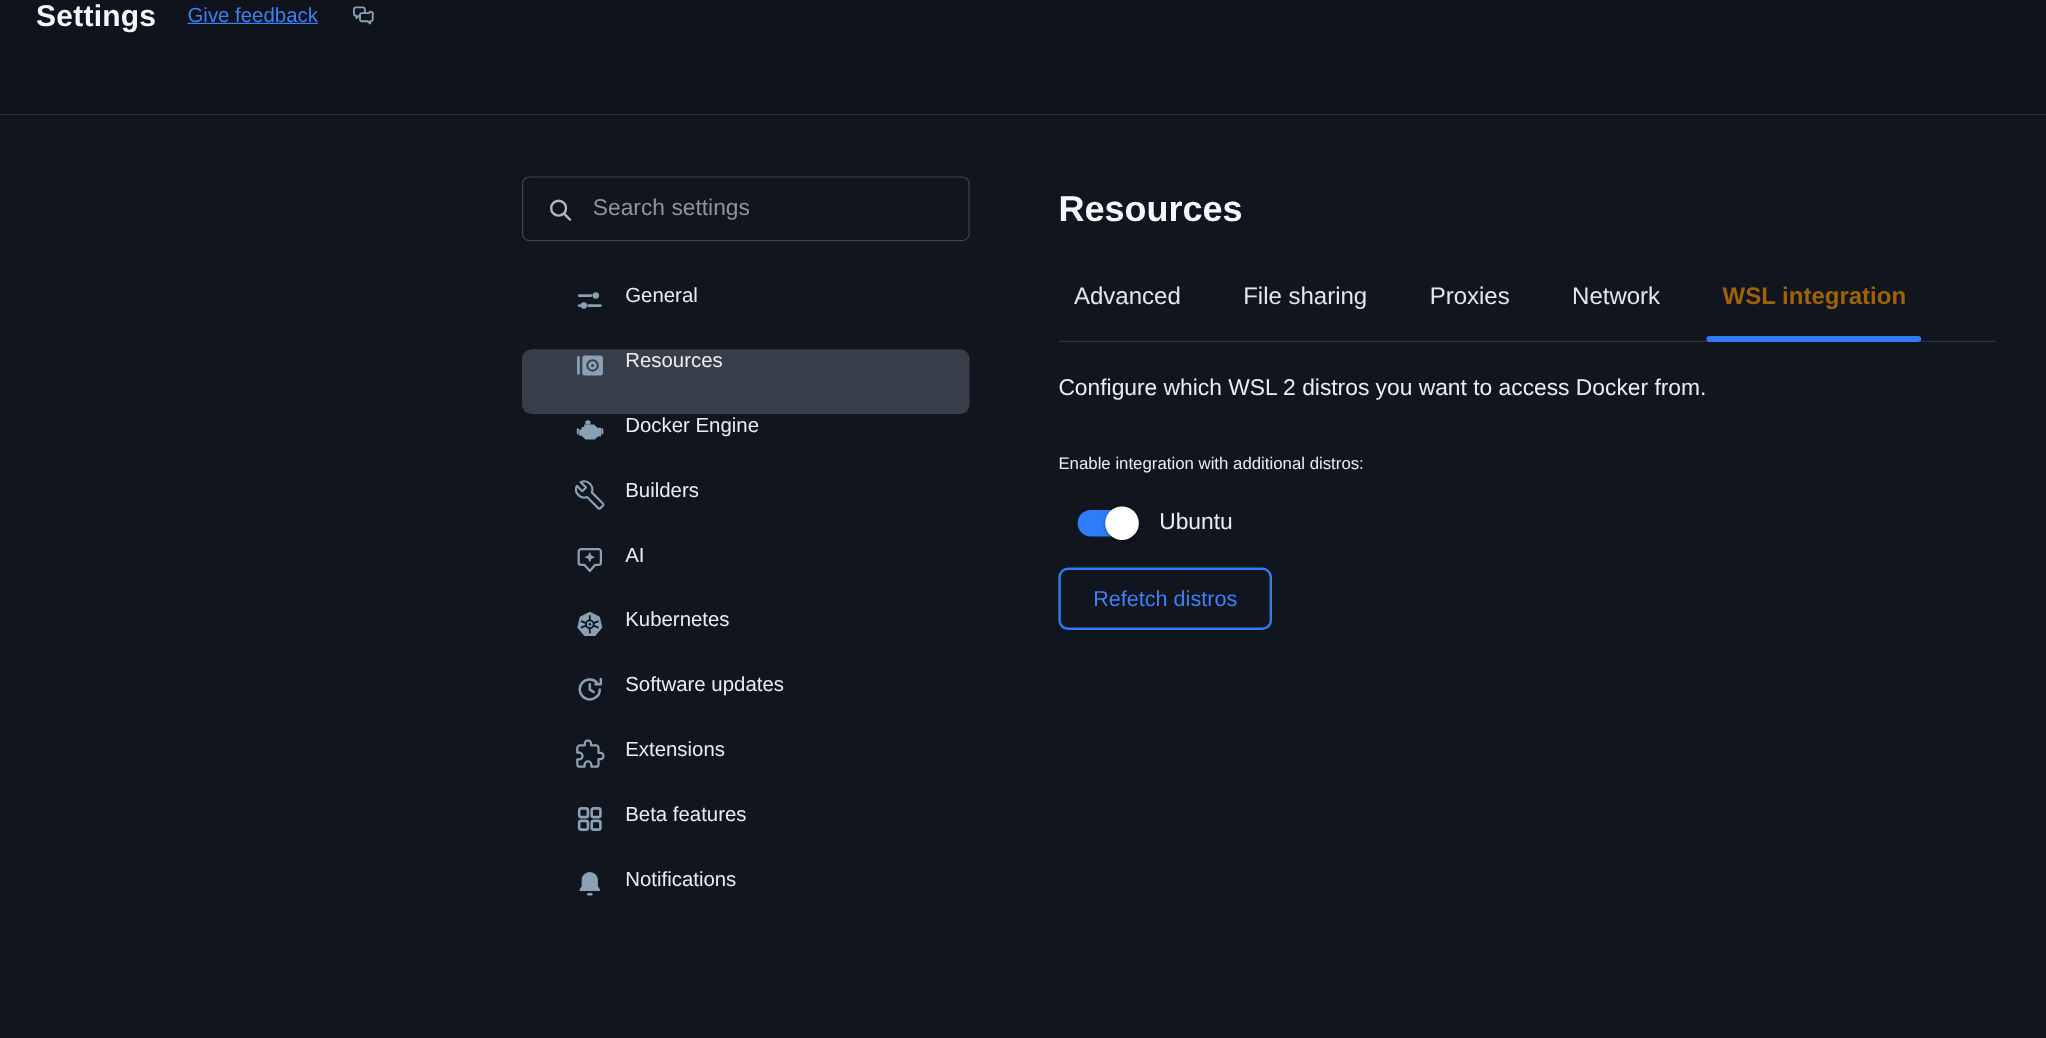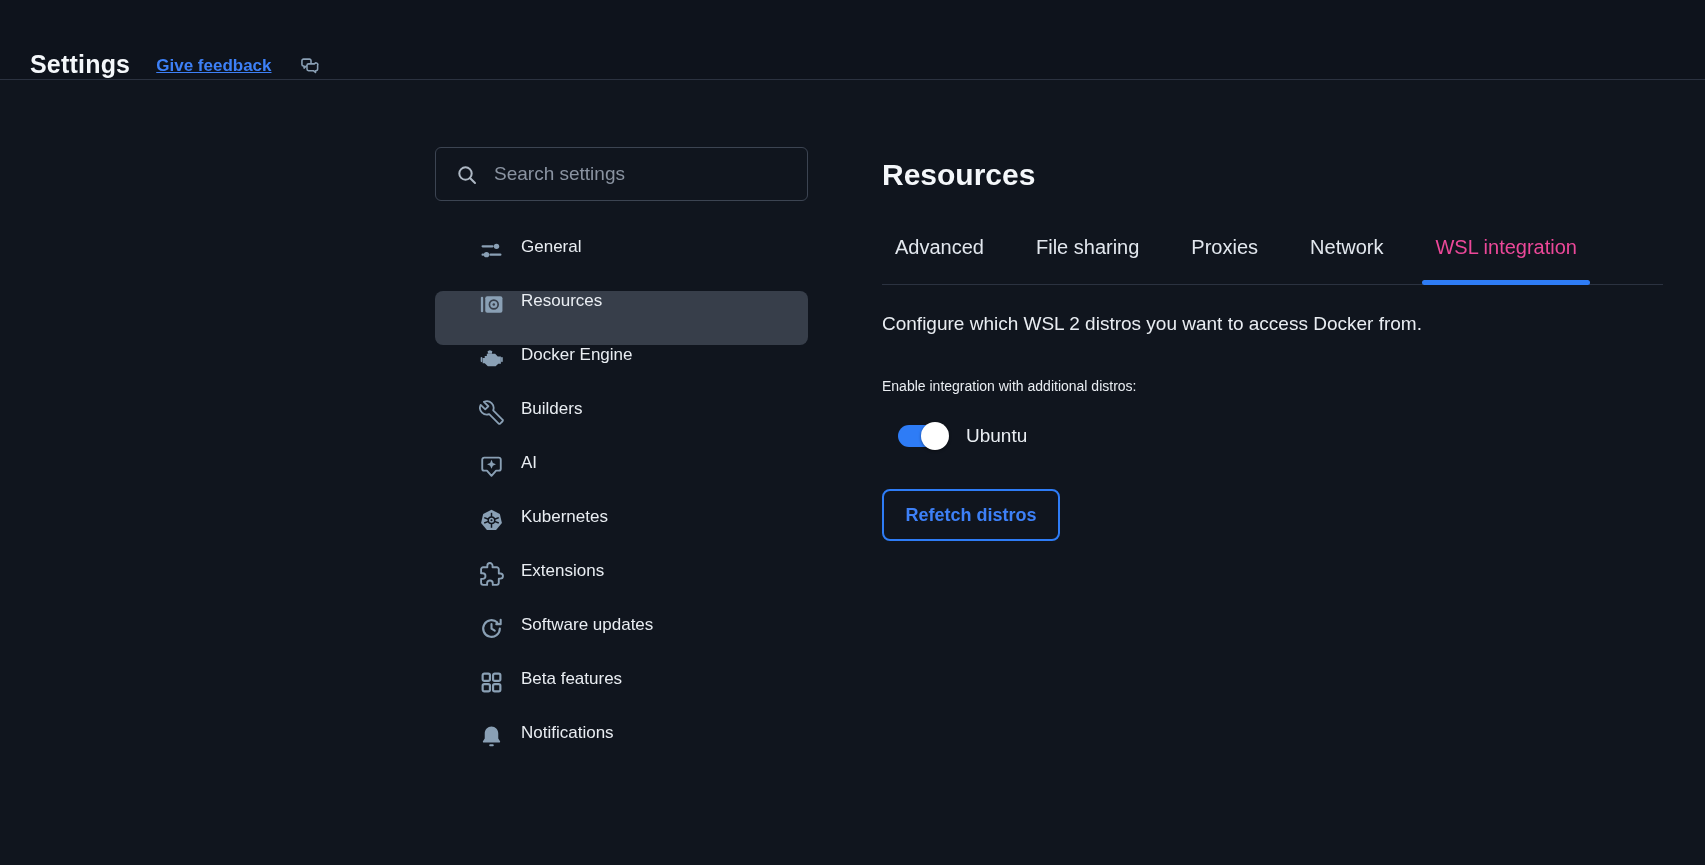--- a/index.html
+++ b/index.html
@@ -4,24 +4,24 @@
 <style>
   :root{
     --bg:#10151e; --header-bg:#0e131c; --line:#2b3240; --accent:#2e7cf6;
     --link:#3d80f7; --sel:#373e4a; --icon:#8aa0b5; --text:#e9edf2; --muted:#8a93a1;
   }
   *{box-sizing:border-box;margin:0;padding:0}
   html,body{width:1705px;height:865px;overflow:hidden}
   body{font-family:"Liberation Sans","DejaVu Sans",sans-serif;background:var(--bg);color:var(--text)}
   .screen{position:relative;width:1705px;height:865px}
 
-  header{position:absolute;top:0;left:0;right:0;height:80px;background:var(--header-bg);
-    border-bottom:1px solid var(--line);display:flex;align-items:flex-end;padding:0 30px;gap:26px}
+  header{position:absolute;top:0;left:0;right:0;height:96px;background:var(--header-bg);
+    border-bottom:1px solid var(--line);display:flex;align-items:flex-start;padding:0 30px;gap:26px}
   header h1{font-size:25px;font-weight:700;color:#f4f7fa;letter-spacing:.2px}
-  .feedback{display:flex;align-items:center;gap:24px;color:var(--link);font-size:17px;font-weight:700;
+  .feedback{display:flex;align-items:center;gap:24px;color:var(--link);font-size:17px;font-weight:400;
     text-decoration:underline;cursor:pointer}
   .feedback svg{flex:0 0 auto}
 
   
   .sidebar{position:absolute;left:435px;top:147px;width:373px}
   .search{position:relative;height:54px}
   .search input{width:100%;height:54px;background:transparent;border:1px solid #3c4452;border-radius:6px;
     padding:0 16px 0 58px;font-size:19px;color:var(--text);font-family:inherit;outline:none}
   .search input::placeholder{color:var(--muted)}
   .search .mag{position:absolute;left:19px;top:15px}
@@ -29,36 +29,36 @@
   .item{height:54px;display:flex;align-items:flex-start;gap:17px;padding-left:43px;border-radius:8px;
     font-size:17px;color:var(--text);cursor:pointer}
   .item.selected{background:var(--sel);font-weight:500}
   .icn{width:26px;height:26px;display:flex;align-items:center;justify-content:center;color:var(--icon)}
 
   
   main{position:absolute;left:882px;top:158px;right:42px}
   main h2{font-size:30px;font-weight:700;color:#f4f7fa}
   .tabs{display:flex;gap:26px;margin-top:42px;border-bottom:1px solid var(--line)}
   .tab{padding:0 13px 24px;font-size:20px;line-height:26px;color:#e2e7ee;cursor:pointer;position:relative}
-  .tab.active{color:#ec4899;font-weight:400}
+  .tab.active{color:#a16207;font-weight:700}
   .tab.active::after{content:"";position:absolute;left:0;right:0;bottom:-1px;height:5px;
     background:var(--accent);border-radius:3px}
   .desc{margin-top:26px;font-size:19px;line-height:26px;color:var(--text)}
   .check-row{margin-top:36px;margin-left:14px;display:flex;align-items:center;gap:18px}
   .checkbox{width:26px;height:26px;border-radius:6px;background:var(--accent);display:flex;
     align-items:center;justify-content:center;cursor:pointer}
   .lbl{font-size:19px;color:var(--text)}
   .add-lbl{margin-top:36px;font-size:14px;line-height:26px;color:var(--text)}
   .toggle-row{margin-top:26px;margin-left:16px;display:flex;align-items:flex-start;gap:20px;height:28px}
   .switch{position:relative;width:48px;height:22px;border-radius:12px;background:var(--accent);
     cursor:pointer;flex:0 0 auto}
   .knob{position:absolute;right:-3px;top:-3px;width:28px;height:28px;border-radius:50%;background:#fff;
     box-shadow:0 1px 3px rgba(0,0,0,.4)}
-  .refetch{margin-top:36px;width:178px;height:52px;background:transparent;border:2px solid var(--accent);
-    border-radius:8px;color:var(--link);font-size:18px;font-weight:700;font-family:inherit;cursor:pointer}
+  .refetch{margin-top:20px;width:178px;height:52px;background:transparent;border:2px solid var(--accent);
+    border-radius:8px;color:var(--link);font-size:18px;font-weight:400;font-family:inherit;cursor:pointer}
 </style>
 </head>
 <body>
 
 <div class="screen">
 
   <header>
     <h1>Settings</h1>
     <a class="feedback">
       <span>Give feedback</span>
@@ -157,36 +157,36 @@
               <line x1="14.9" y1="10.8" x2="19" y2="9.2"></line>
             </g>
             <circle cx="12" cy="11.8" r="1" fill="var(--bg)"></circle>
           </svg>
         </span>
         <span>Kubernetes</span>
       </div>
 
       <div class="item">
         <span class="icn">
-          <svg width="25" height="25" viewBox="0 0 24 24" fill="none" stroke="currentColor" stroke-width="1.8" stroke-linejoin="round">
-            <path d="M20.5 11H19V7a2 2 0 0 0-2-2h-4V3.5a2.5 2.5 0 0 0-5 0V5H4a2 2 0 0 0-2 2v3.8h1.5a2.7 2.7 0 0 1 0 5.4H2V20a2 2 0 0 0 2 2h3.8v-1.5a2.7 2.7 0 0 1 5.4 0V22H17a2 2 0 0 0 2-2v-4h1.5a2.5 2.5 0 0 0 0-5z"></path>
-          </svg>
-        </span>
-        <span>Extensions</span>
-      </div>
-
-      <div class="item">
-        <span class="icn">
           <svg width="25" height="25" viewBox="0 0 24 24" fill="none" stroke="currentColor" stroke-width="2" stroke-linecap="round" stroke-linejoin="round">
             <path d="M20 12a8 8 0 1 1-2.4-5.7"></path>
             <path d="M20.8 3.6v4.2h-4.2"></path>
             <path d="M12 7.8v4.4l3.1 1.9"></path>
           </svg>
         </span>
         <span>Software updates</span>
+      </div>
+
+      <div class="item">
+        <span class="icn">
+          <svg width="25" height="25" viewBox="0 0 24 24" fill="none" stroke="currentColor" stroke-width="1.8" stroke-linejoin="round">
+            <path d="M20.5 11H19V7a2 2 0 0 0-2-2h-4V3.5a2.5 2.5 0 0 0-5 0V5H4a2 2 0 0 0-2 2v3.8h1.5a2.7 2.7 0 0 1 0 5.4H2V20a2 2 0 0 0 2 2h3.8v-1.5a2.7 2.7 0 0 1 5.4 0V22H17a2 2 0 0 0 2-2v-4h1.5a2.5 2.5 0 0 0 0-5z"></path>
+          </svg>
+        </span>
+        <span>Extensions</span>
       </div>
 
       <div class="item">
         <span class="icn">
           <svg width="25" height="25" viewBox="0 0 24 24" fill="none" stroke="currentColor" stroke-width="2.1">
             <rect x="3.5" y="3.5" width="7" height="7" rx="1.6"></rect>
             <rect x="13.5" y="3.5" width="7" height="7" rx="1.6"></rect>
             <rect x="3.5" y="13.5" width="7" height="7" rx="1.6"></rect>
             <rect x="13.5" y="13.5" width="7" height="7" rx="1.6"></rect>
           </svg>

